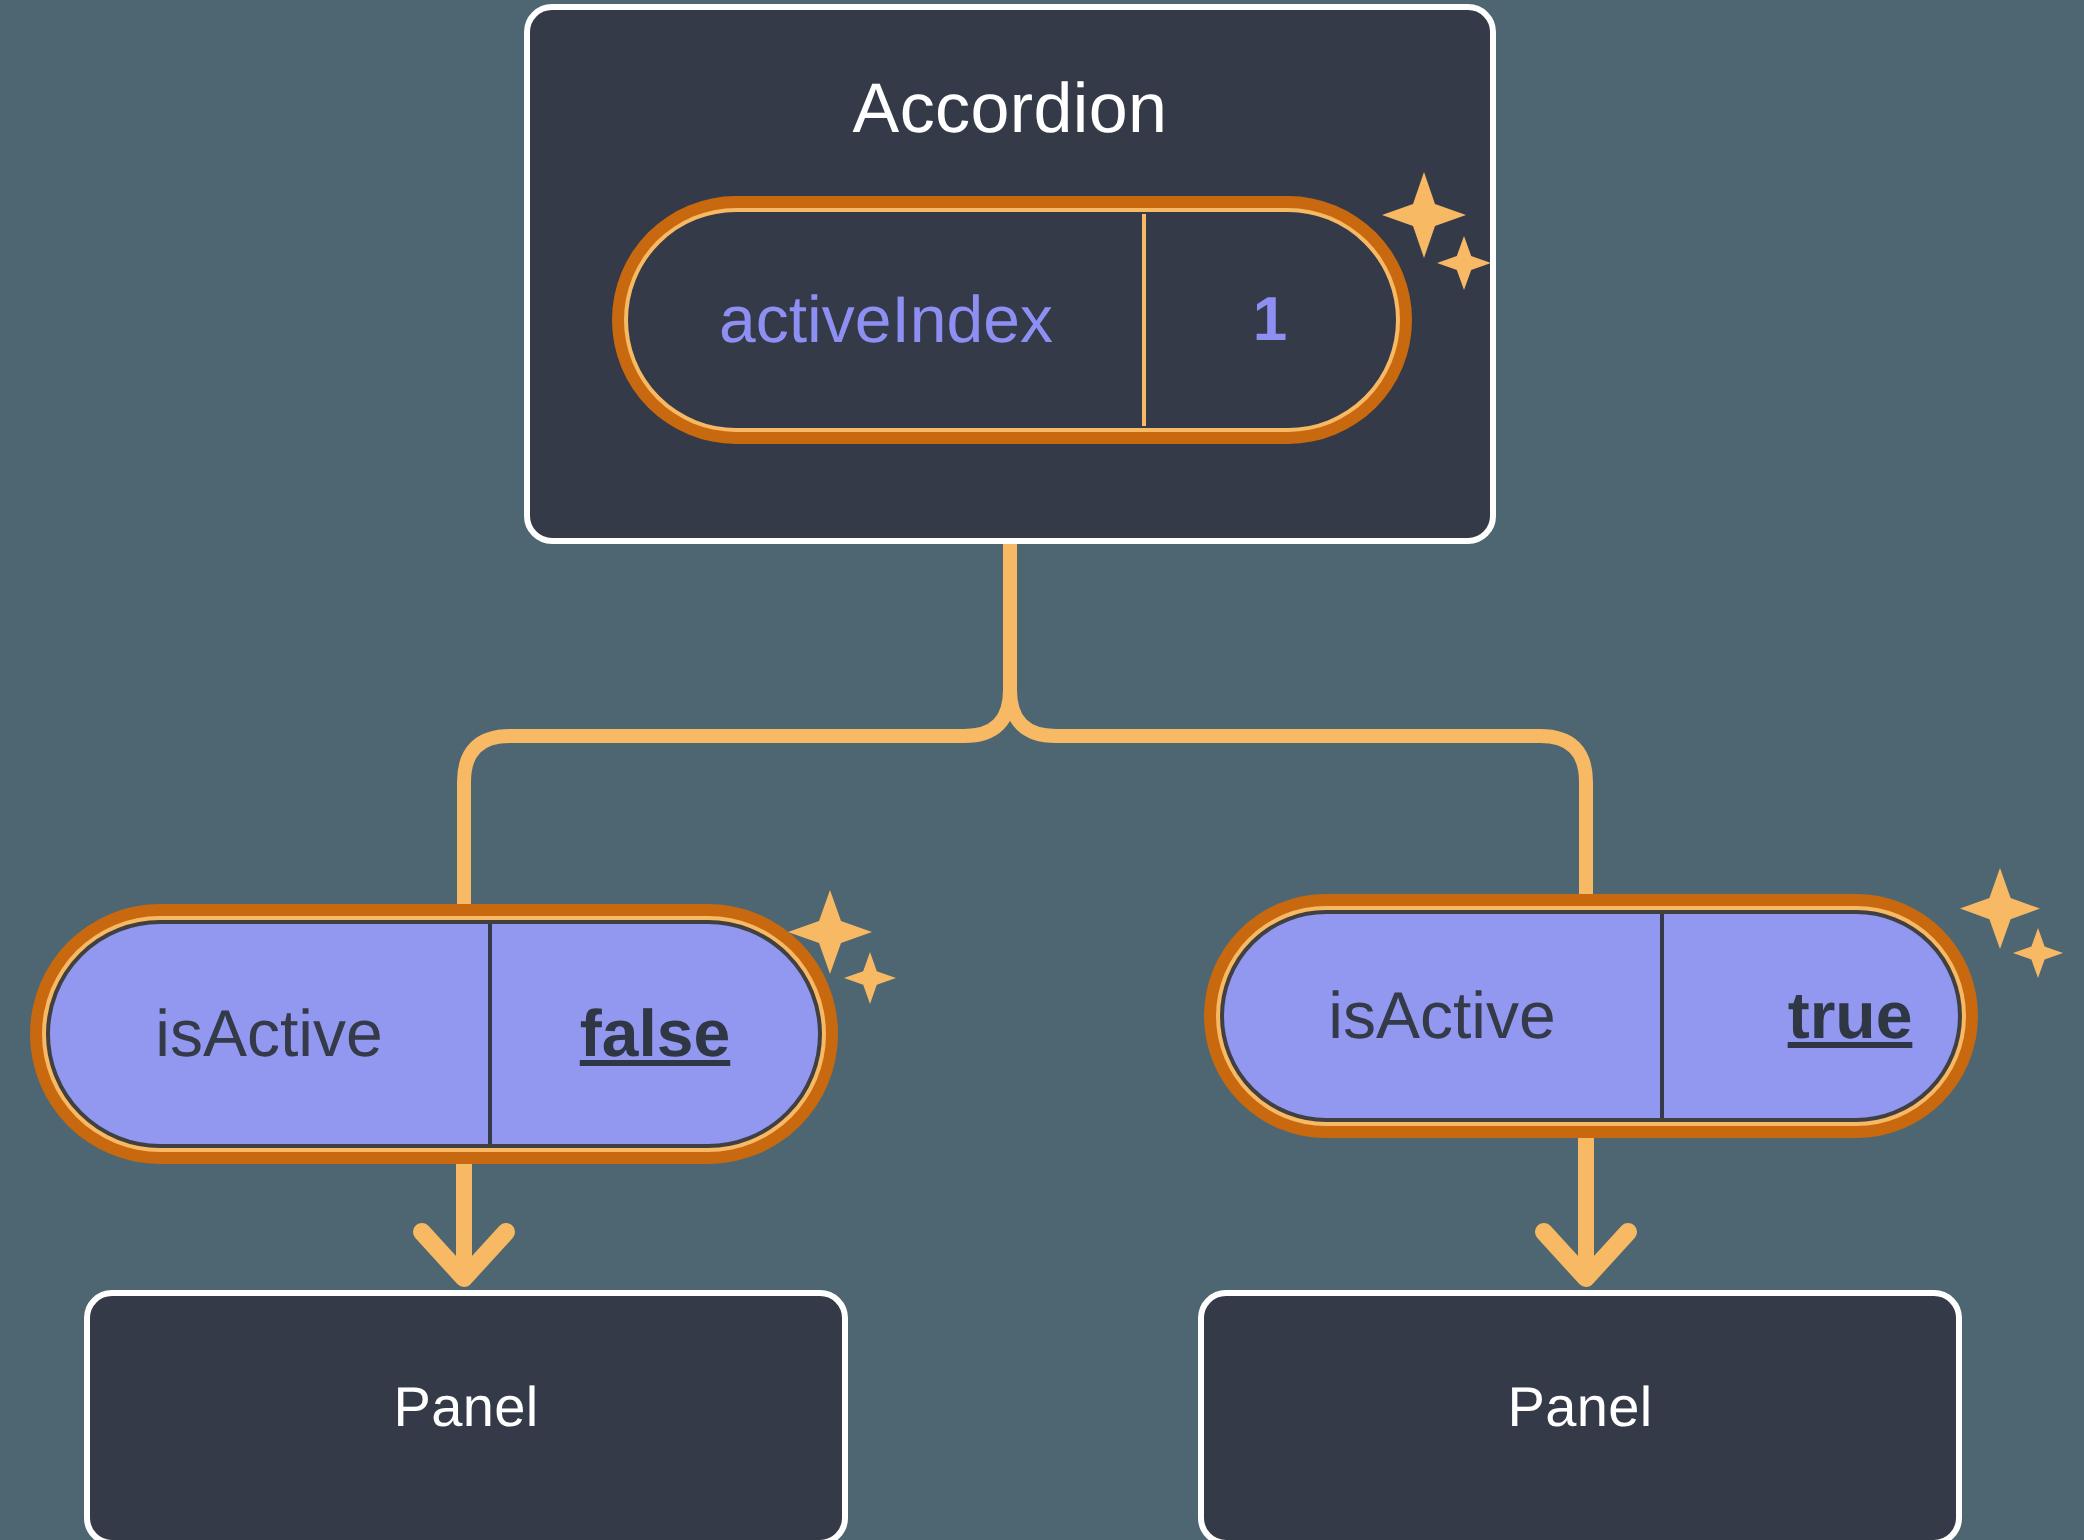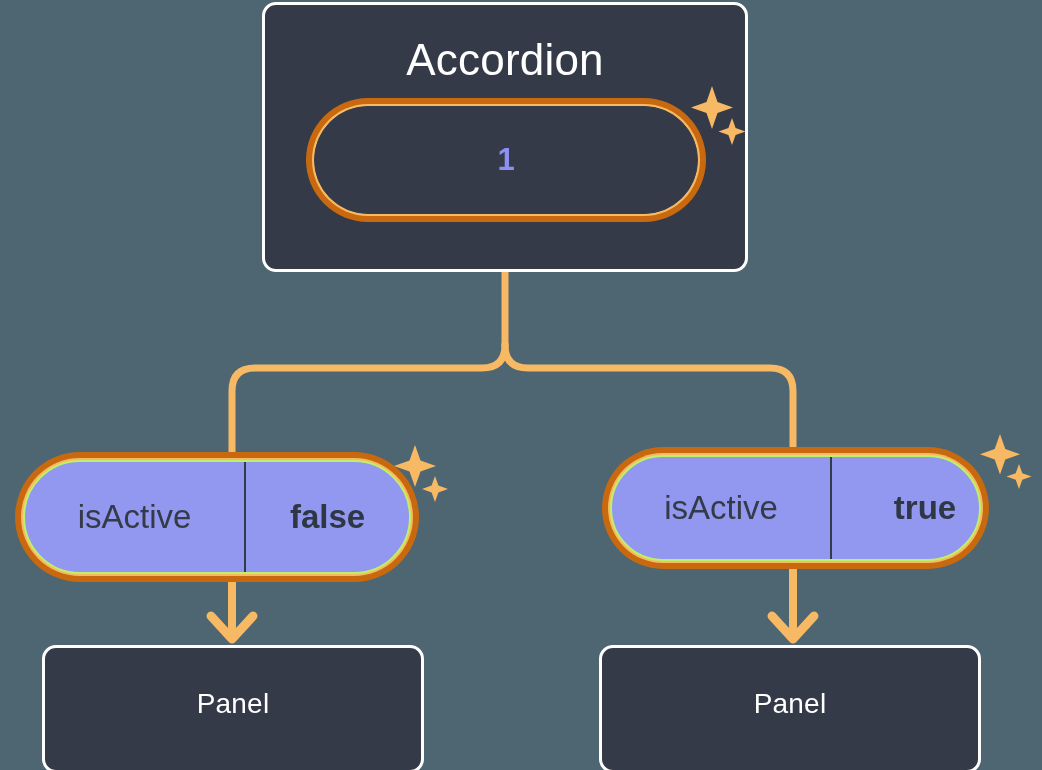--- a/index.html
+++ b/index.html
@@ -49,21 +49,21 @@
   }
 
   #card-accordion {
     left: 262px;
     top: 2px;
     width: 486px;
     height: 270px;
   }
   #card-accordion .card-title {
     top: 30px;
-    font-size: 44px;
+    font-size: 35px;
   }
 
   .card-panel {
     top: 645px;
     width: 382px;
     height: 128px;
     border-radius: 14px;
   }
   #card-panel-left  { left: 42px; }
   #card-panel-right { left: 599px; }
@@ -128,30 +128,31 @@
   }
   #pill-activeindex .pill-val {
     flex: 1 1 auto;
     color: #8d8ff3;
     font-size: 31px;
   }
 
   
   .pill-purple .pill-face {
     background: #9297f0;
-    border: 2px solid #bef264;
+    border: 2px solid #404040;
   }
   .pill-purple .pill-key {
     color: #343a47;
     font-size: 33px;
     border-right: 2px solid #343a47;
   }
   .pill-purple .pill-val {
     color: #2f3744;
     font-size: 33px;
+    text-decoration: underline;
   }
 
   #pill-isactive-left {
     left: 15px;
     top: 452px;
     width: 404px;
     height: 130px;
   }
   #pill-isactive-left .pill-key { flex: 0 0 221px; }
   #pill-isactive-left .pill-val { flex: 1 1 auto; }
@@ -195,20 +196,21 @@
     <path d="M 772 616 L 793 639 L 814 616" fill="none" stroke="#f8b964" stroke-width="9" stroke-linecap="round" stroke-linejoin="round"></path>
   </svg>
 
   <div class="card" id="card-accordion">
     <div class="card-title">Accordion</div>
   </div>
 
   <div class="pill" id="pill-activeindex">
     <div class="pill-inner"></div>
     <div class="pill-face">
+      <div class="pill-cell pill-key">activeIndex</div>
       <div class="pill-cell pill-val">1</div>
     </div>
   </div>
 
   <svg class="sparkles" id="sparkles-accordion" width="62" height="72" viewBox="0 0 62 72">
     <path d="M24 2 L29.5 18 L45 23.5 L29.5 29 L24 45 L18.5 29 L3 23.5 L18.5 18 Z" fill="#f8b964"></path>
     <path d="M44 34 L47.6 44 L57.5 47.5 L47.6 51 L44 61 L40.4 51 L30.5 47.5 L40.4 44 Z" fill="#f8b964"></path>
   </svg>
 
   <div class="pill pill-purple" id="pill-isactive-left">

